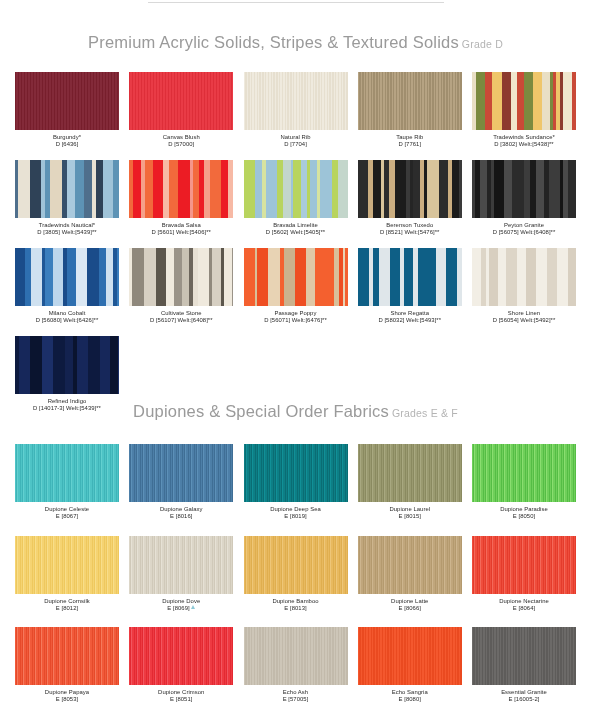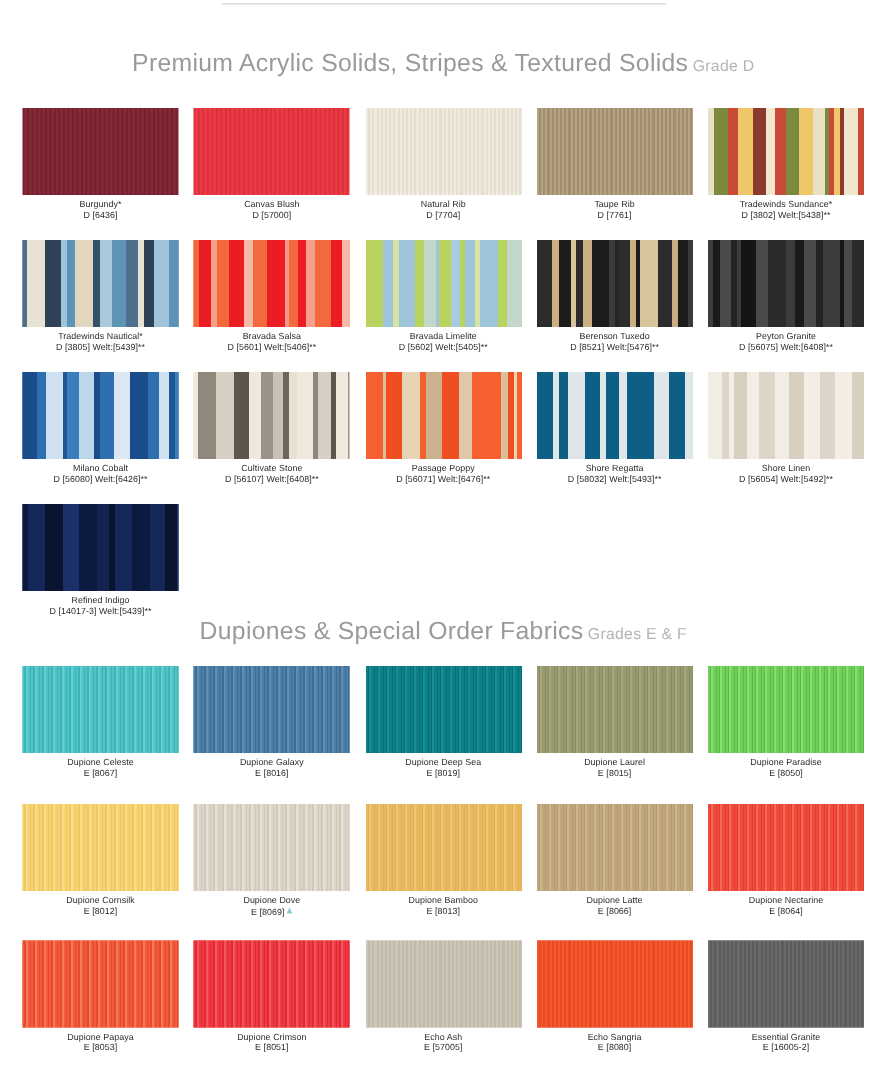--- a/index.html
+++ b/index.html
@@ -32,21 +32,21 @@
     font-size: 16.5px;
     color: #9a9a9a;
   }
   .section-header .grade {
     font-size: 10.5px;
     color: #b4b4b4;
     margin-left: 3px;
   }
 
   #header-acrylic { position: absolute; top: 33px; left: 0; width: 591px; }
-  #header-dupiones { position: absolute; top: 412px; left: 0; width: 591px; }
+  #header-dupiones { position: absolute; top: 402px; left: 0; width: 591px; }
 
   .grid {
     position: absolute;
     left: 15px;
     width: 561px;
     display: grid;
     grid-template-columns: repeat(5, 104px);
     column-gap: 10.25px;
   }
 

